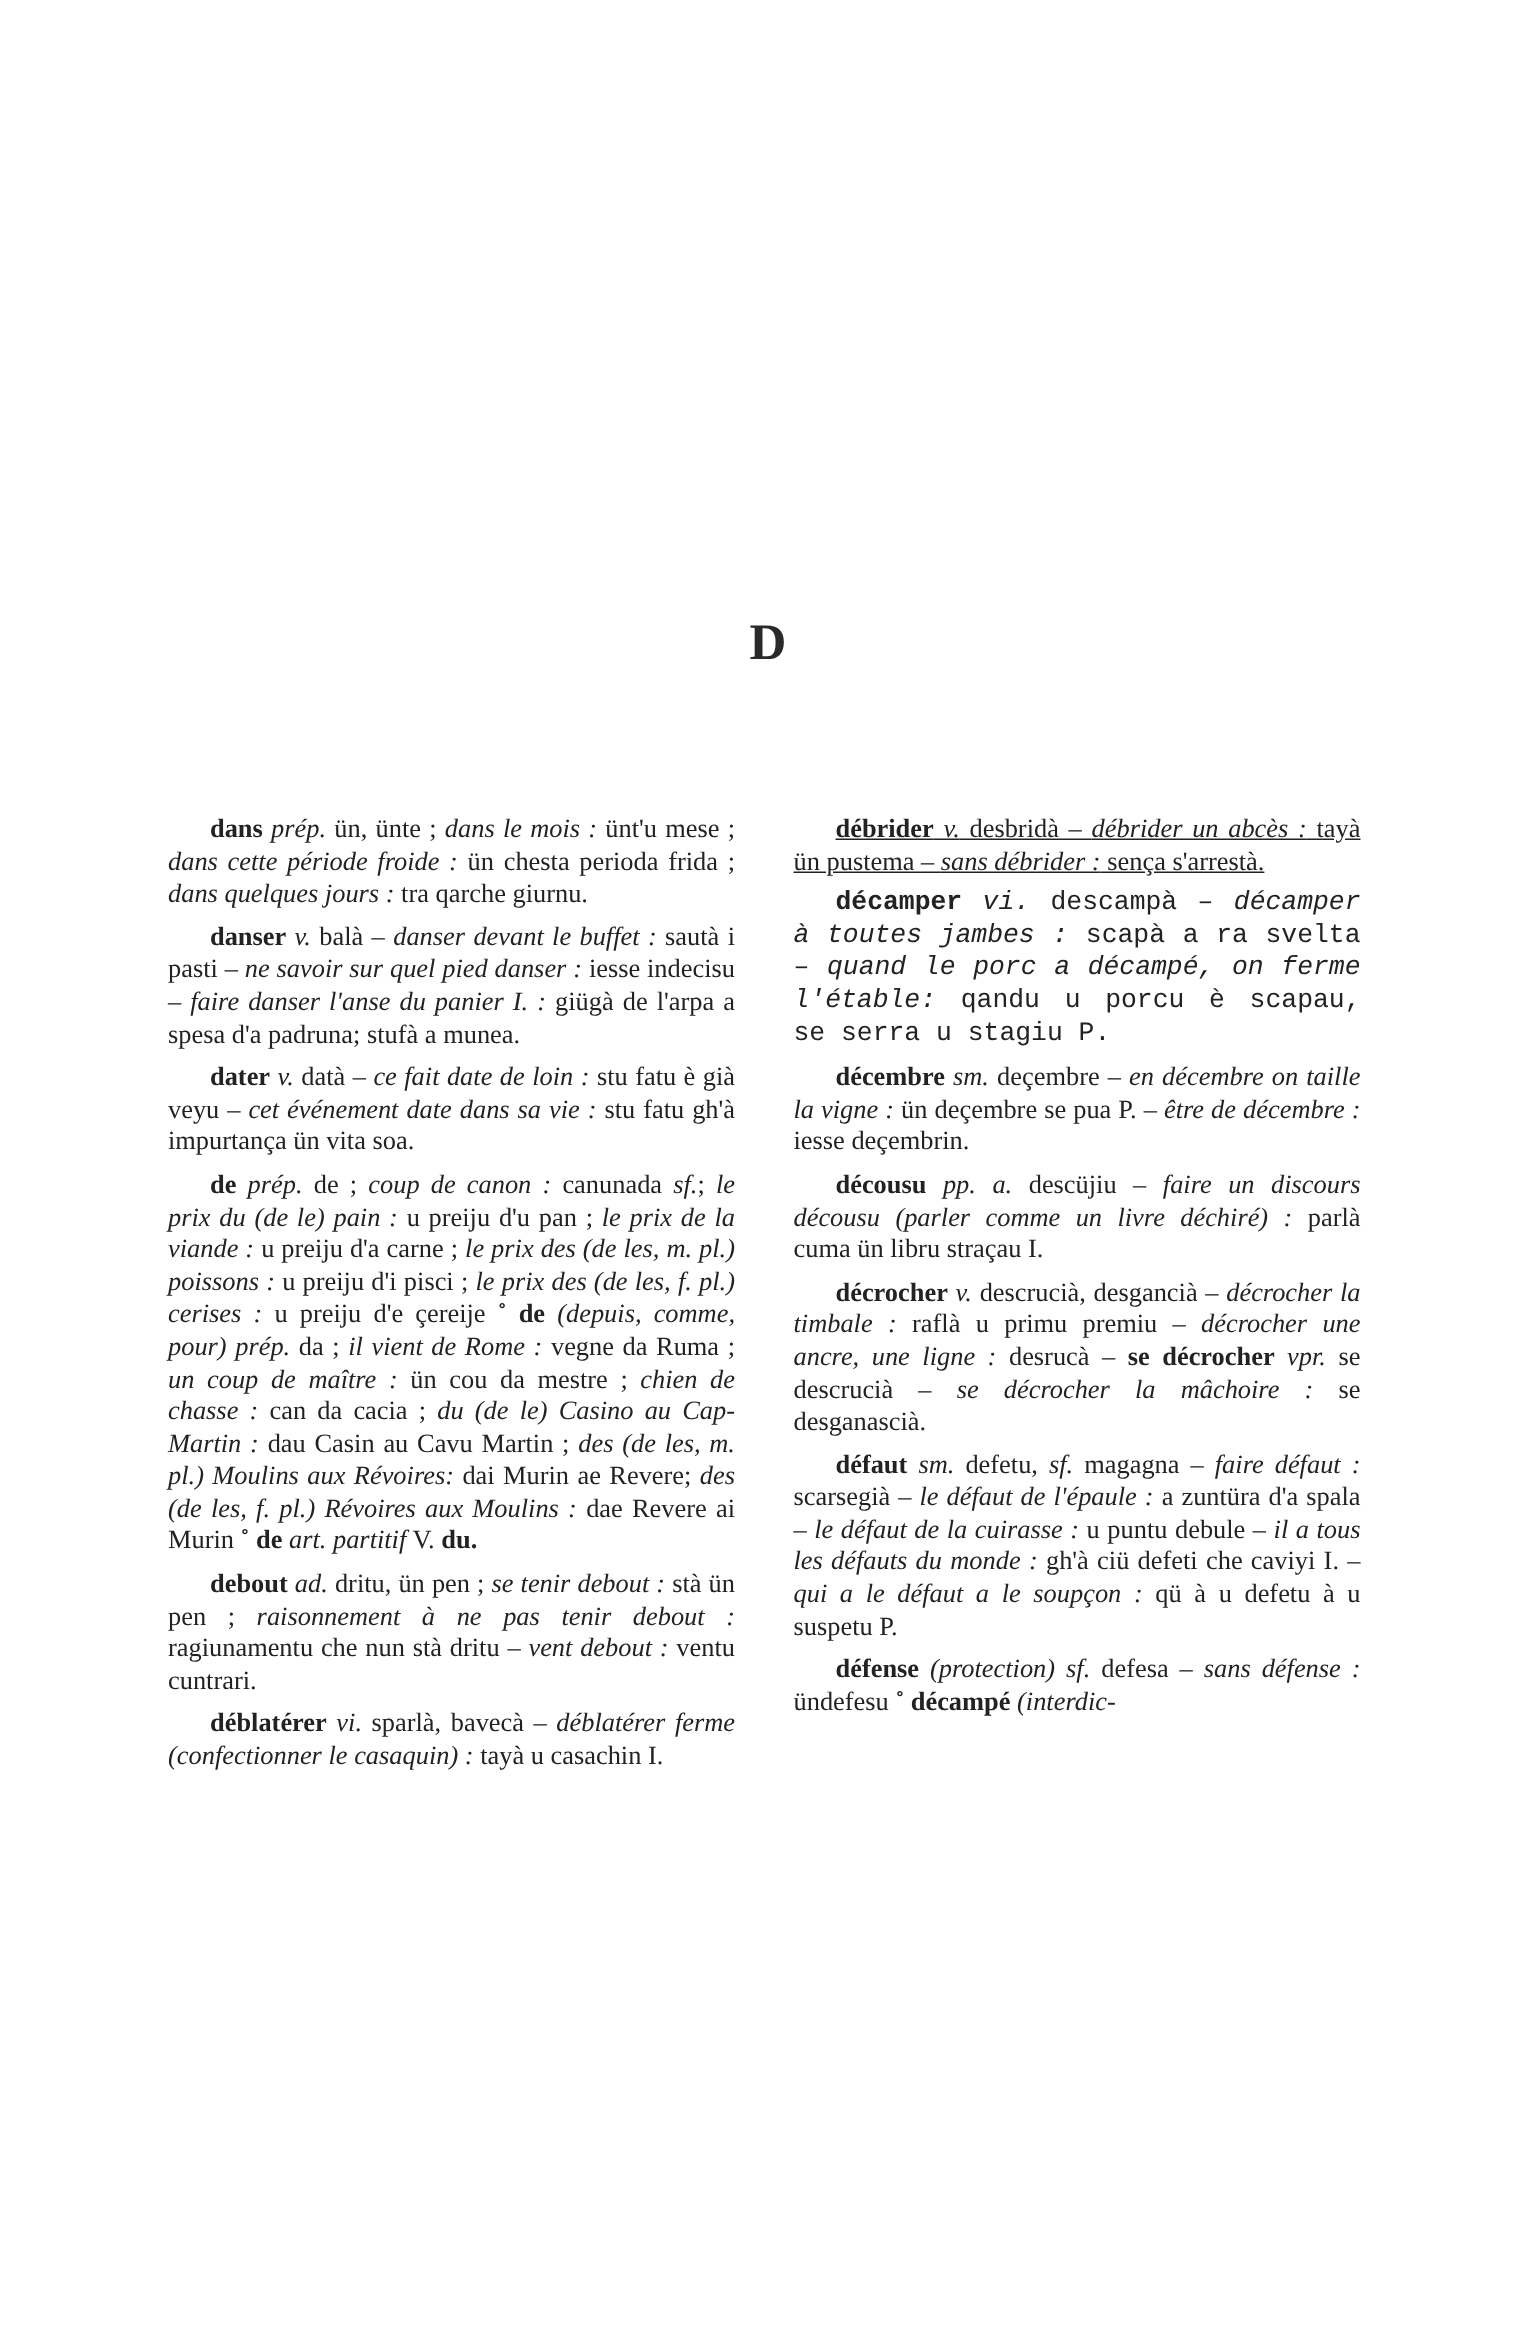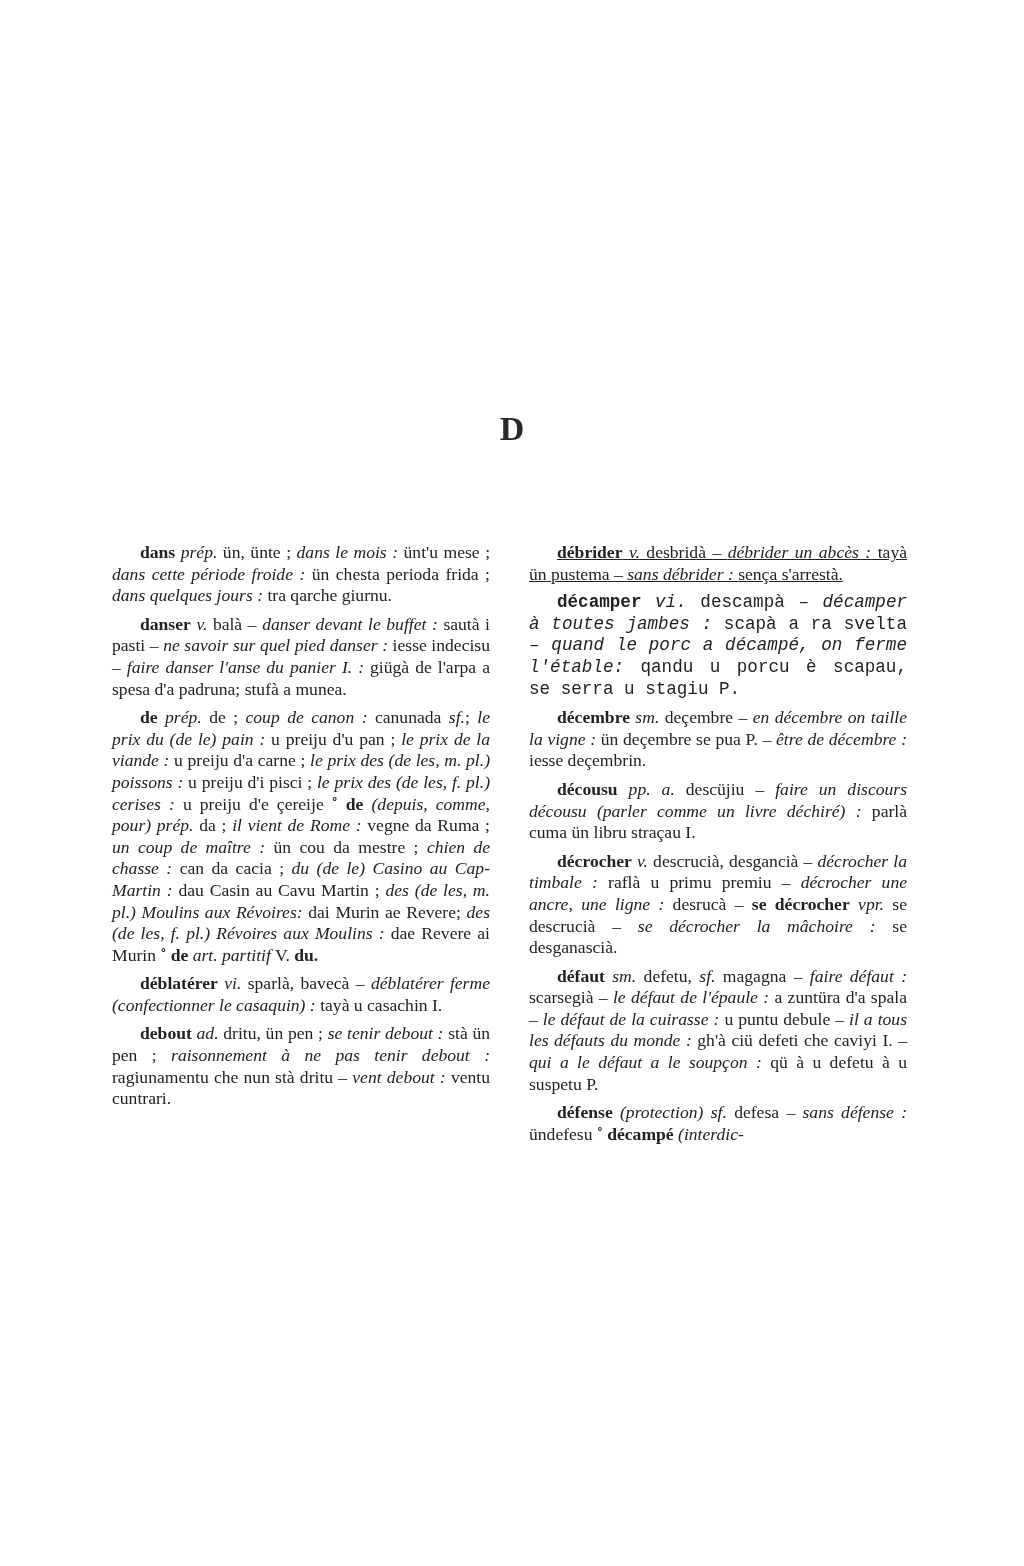--- a/index.html
+++ b/index.html
@@ -25,23 +25,24 @@
   .it { font-style: italic; }
 </style>
 </head>
 <body>
 
 <div class="letter-heading">D</div>
 
 <div class="column col-left">
     <div class="entry" style="text-indent: 28px;"><span class="hw">dans</span><span class="it"> prép.</span><span> ün, ünte ; </span><span class="it">dans le mois :</span><span> ünt'u mese ; </span><span class="it">dans cette période froide :</span><span> ün chesta perioda frida ; </span><span class="it">dans quelques jours :</span><span> tra qarche giurnu.</span></div>
     <div class="entry" style="text-indent: 28px;"><span class="hw">danser</span><span class="it"> v.</span><span> balà – </span><span class="it">danser devant le buffet :</span><span> sautà i pasti – </span><span class="it">ne savoir sur quel pied danser :</span><span> iesse indecisu – </span><span class="it">faire dan­ser l'anse du panier I. :</span><span> giügà de l'arpa a spesa d'a padruna; stufà a munea.</span></div>
+    <div class="entry" style="text-indent: 28px;"><span class="hw">dater</span><span class="it"> v.</span><span> datà – </span><span class="it">ce fait date de loin :</span><span> stu fatu è già veyu – </span><span class="it">cet événement date dans sa vie :</span><span> stu fatu gh'à impurtança ün vita soa.</span></div>
     <div class="entry" style="text-indent: 28px;"><span class="hw">de</span><span class="it"> prép.</span><span> de ; </span><span class="it">coup de canon :</span><span> canu­nada </span><span class="it">sf.</span><span>; </span><span class="it">le prix du (de le) pain :</span><span> u prei­ju d'u pan ; </span><span class="it">le prix de la viande :</span><span> u prei­ju d'a carne ; </span><span class="it">le prix des (de les, m. pl.) poissons :</span><span> u preiju d'i pisci ; </span><span class="it">le prix des (de les, f. pl.) cerises :</span><span> u preiju d'e çereije </span><span class="hw">˚ de</span><span class="it"> (depuis, comme, pour) prép.</span><span> da ; </span><span class="it">il vient de Rome :</span><span> vegne da Ruma ; </span><span class="it">un coup de maître :</span><span> ün cou da mestre ; </span><span class="it">chien de chasse :</span><span> can da cacia ; </span><span class="it">du (de le) Casino au Cap-Martin :</span><span> dau Casin au Cavu Martin ; </span><span class="it">des (de les, m. pl.) Moulins aux Révoires:</span><span> dai Murin ae Revere; </span><span class="it">des (de les, f. pl.) Révoires aux Moulins :</span><span> dae Revere ai Murin </span><span class="hw">˚ de</span><span class="it"> art. partitif</span><span> V. </span><span class="hw">du.</span></div>
+    <div class="entry" style="text-indent: 28px;"><span class="hw">debout</span><span class="it"> ad.</span><span> dritu, ün pen ; </span><span class="it">se tenir debout :</span><span> stà ün pen ; </span><span class="it">raisonnement à ne pas tenir debout :</span><span> ragiunamentu che nun stà dritu – </span><span class="it">vent debout :</span><span> ventu cuntrari.</span></div>
     <div class="entry" style="text-indent: 28px;"><span class="hw">déblatérer</span><span class="it"> vi.</span><span> sparlà, bavecà – </span><span class="it">débla­térer ferme (confectionner le casaquin) :</span><span> tayà u casachin I.</span></div>
-    <div class="entry" style="text-indent: 28px;"><span class="hw">debout</span><span class="it"> ad.</span><span> dritu, ün pen ; </span><span class="it">se tenir debout :</span><span> stà ün pen ; </span><span class="it">raisonnement à ne pas tenir debout :</span><span> ragiunamentu che nun stà dritu – </span><span class="it">vent debout :</span><span> ventu cuntrari.</span></div>
   </div>
 <div class="column col-right">
     <div class="entry" style="text-indent: 28px; text-decoration: underline;"><span class="hw">débrider</span><span class="it"> v.</span><span> desbridà – </span><span class="it">débrider un abcès :</span><span> tayà ün pustema – </span><span class="it">sans débri­der :</span><span> sença s'arrestà.</span></div>
     <div class="entry" style="text-indent: 28px; font-family: Liberation Mono, monospace;"><span class="hw">décamper</span><span class="it"> vi.</span><span> descampà – </span><span class="it">décamper à toutes jambes :</span><span> scapà a ra svelta – </span><span class="it">quand le porc a décampé, on ferme l'étable:</span><span> qandu u porcu è scapau, se serra u stagiu P.</span></div>
     <div class="entry" style="text-indent: 28px;"><span class="hw">décembre</span><span class="it"> sm.</span><span> deçembre – </span><span class="it">en décem­bre on taille la vigne :</span><span> ün deçembre se pua P. – </span><span class="it">être de décembre :</span><span> iesse de­çembrin.</span></div>
     <div class="entry" style="text-indent: 28px; font-family: Liberation Serif, serif;"><span class="hw">décousu</span><span class="it"> pp. a.</span><span> descüjiu – </span><span class="it">faire un discours décousu (parler comme un li­vre déchiré) :</span><span> parlà cuma ün libru stra­çau I.</span></div>
     <div class="entry" style="text-indent: 28px;"><span class="hw">décrocher</span><span class="it"> v.</span><span> descrucià, desgancià – </span><span class="it">décrocher la timbale :</span><span> raflà u primu premiu – </span><span class="it">décrocher une ancre, une li­gne :</span><span> desrucà – </span><span class="hw">se décrocher</span><span class="it"> vpr.</span><span> se descrucià – </span><span class="it">se décrocher la mâchoire :</span><span> se desganascià.</span></div>
     <div class="entry" style="text-indent: 28px;"><span class="hw">défaut</span><span class="it"> sm.</span><span> defetu, </span><span class="it">sf.</span><span> magagna – </span><span class="it">faire défaut :</span><span> scarsegià – </span><span class="it">le défaut de l'épau­le :</span><span> a zuntüra d'a spala – </span><span class="it">le défaut de la cuirasse :</span><span> u puntu debule – </span><span class="it">il a tous les défauts du monde :</span><span> gh'à ciü defeti che caviyi I. – </span><span class="it">qui a le défaut a le soupçon :</span><span> qü à u defetu à u suspetu P.</span></div>
     <div class="entry" style="text-indent: 28px;"><span class="hw">défense</span><span class="it"> (protection) sf.</span><span> defesa – </span><span class="it">sans défense :</span><span> ündefesu </span><span class="hw">˚ décampé</span><span class="it"> (interdic-</span></div>
   </div>

